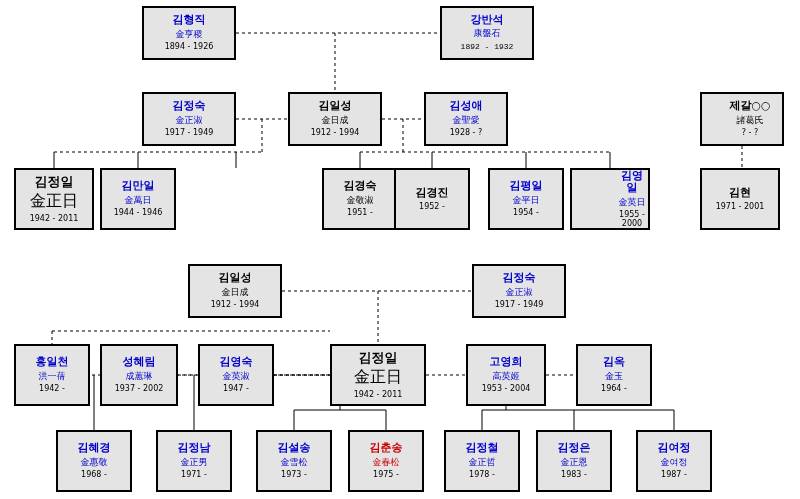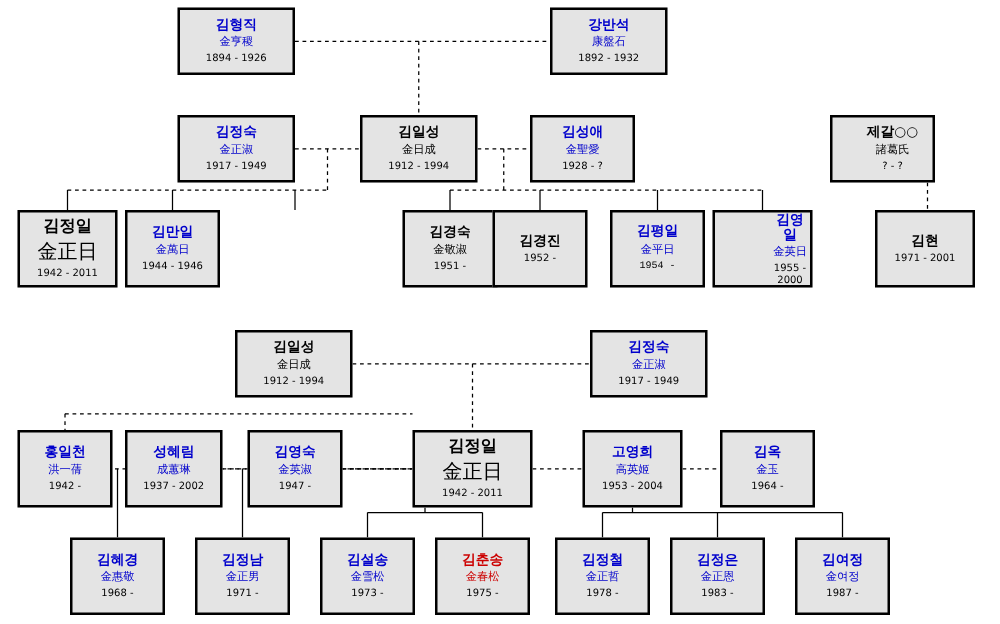--- a/index.html
+++ b/index.html
@@ -84,41 +84,41 @@
     <path d="M674,410 L674,430" stroke="#000" stroke-width="1" fill="none"></path>
     <path d="M482,410 L674,410" stroke="#000" stroke-width="1" fill="none"></path>
     <path d="M506,406 L506,410" stroke="#000" stroke-width="1" fill="none"></path>
   </svg>
 
 <div class="node c-blue" style="left: 142px; top: 6px; width: 94px; height: 54px;">
       <div class="l1">김형직</div>
       <div class="l2">金亨稷</div>
       <div class="l3">1894 - 1926</div>
     </div>
-    <div class="node c-blue" style="left: 440px; top: 6px; width: 94px; height: 54px;">
+    <div class="node c-blue" style="left: 440px; top: 6px; width: 94px; height: 54px; font-family: Liberation Mono, monospace;">
       <div class="l1">강반석</div>
       <div class="l2">康盤石</div>
       <div class="l3">1892 - 1932</div>
     </div>
     <div class="node c-blue" style="left: 142px; top: 92px; width: 94px; height: 54px;">
       <div class="l1">김정숙</div>
       <div class="l2">金正淑</div>
       <div class="l3">1917 - 1949</div>
     </div>
     <div class="node c-black" style="left: 288px; top: 92px; width: 94px; height: 54px;">
       <div class="l1">김일성</div>
       <div class="l2">金日成</div>
       <div class="l3">1912 - 1994</div>
     </div>
     <div class="node c-blue" style="left: 424px; top: 92px; width: 84px; height: 54px;">
       <div class="l1">김성애</div>
       <div class="l2">金聖愛</div>
       <div class="l3">1928 - ?</div>
     </div>
-    <div class="node c-black" style="left: 664px; top: 92px; width: 84px; height: 54px; padding-left: 16px;">
+    <div class="node c-black" style="left: 700px; top: 92px; width: 84px; height: 54px; padding-left: 16px;">
       <div class="l1">제갈○○</div>
       <div class="l2">諸葛氏</div>
       <div class="l3">? - ?</div>
     </div>
     <div class="node c-black big" style="left: 14px; top: 168px; width: 80px; height: 62px;">
       <div class="l1">김정일</div>
       <div class="l2">金正日</div>
       <div class="l3">1942 - 2011</div>
     </div>
     <div class="node c-blue" style="left: 100px; top: 168px; width: 76px; height: 62px;">
@@ -128,21 +128,21 @@
     </div>
     <div class="node c-black" style="left: 322px; top: 168px; width: 76px; height: 62px;">
       <div class="l1">김경숙</div>
       <div class="l2">金敬淑</div>
       <div class="l3">1951 -</div>
     </div>
     <div class="node c-black" style="left: 394px; top: 168px; width: 76px; height: 62px; justify-content: center;">
       <div class="l1">김경진</div>
       <div class="l3">1952 -</div>
     </div>
-    <div class="node c-blue" style="left: 488px; top: 168px; width: 76px; height: 62px; font-family: Liberation Mono, monospace;">
+    <div class="node c-blue" style="left: 488px; top: 168px; width: 76px; height: 62px;">
       <div class="l1">김평일</div>
       <div class="l2">金平日</div>
       <div class="l3">1954 -</div>
     </div>
     <div class="node c-blue" style="left: 570px; top: 168px; width: 80px; height: 62px; padding-left: 44px;">
       <div class="l1">김영일</div>
       <div class="l2">金英日</div>
       <div class="l3">1955 - 2000</div>
     </div>
     <div class="node c-black" style="left: 700px; top: 168px; width: 80px; height: 62px;">

